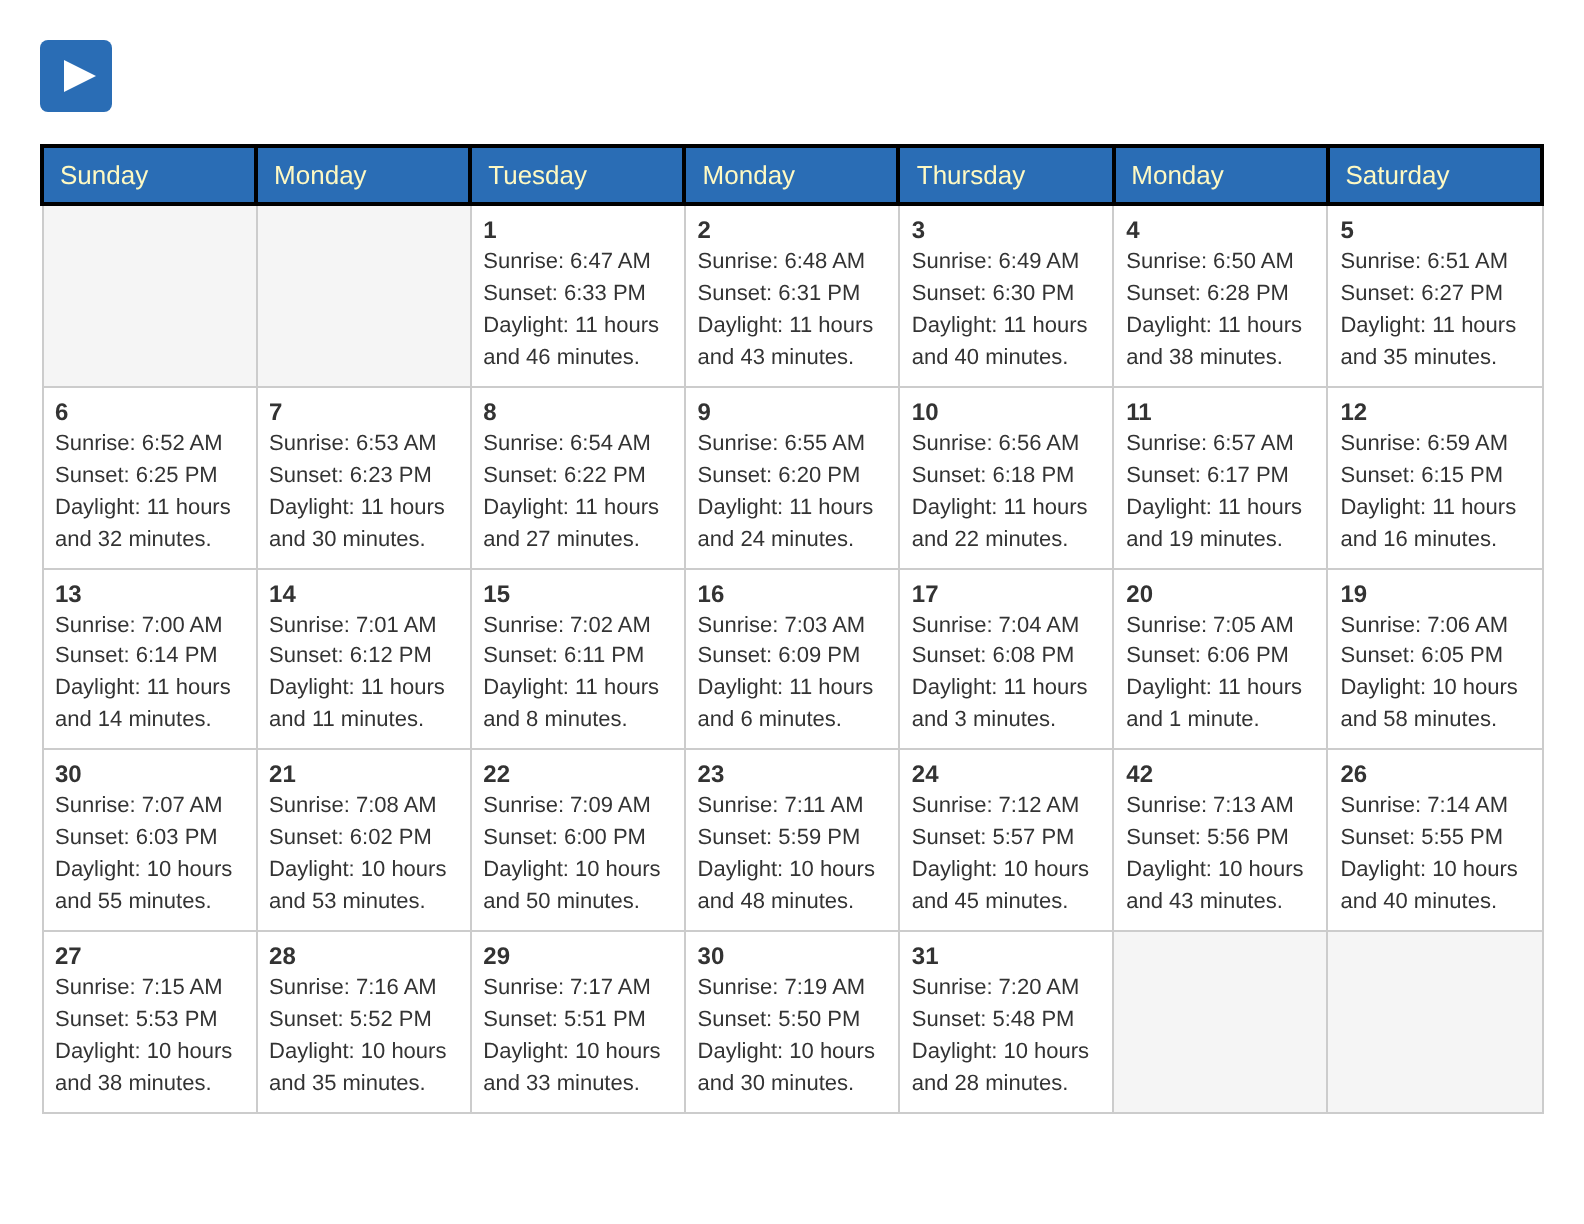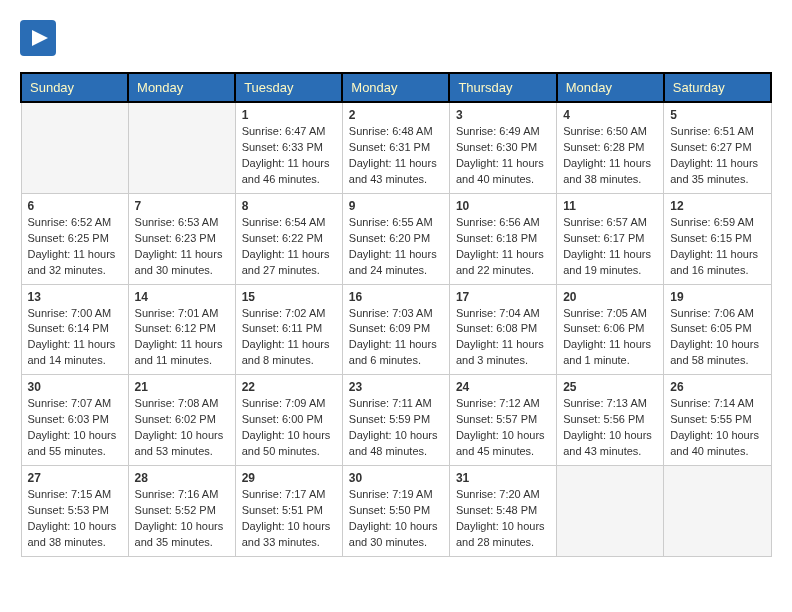--- a/index.html
+++ b/index.html
@@ -221,21 +221,21 @@
         </td>
         <td>
           <span class="day-number">23</span>
           <div class="day-info">Sunrise: 7:11 AM<br>Sunset: 5:59 PM<br>Daylight: 10 hours and 48 minutes.</div>
         </td>
         <td>
           <span class="day-number">24</span>
           <div class="day-info">Sunrise: 7:12 AM<br>Sunset: 5:57 PM<br>Daylight: 10 hours and 45 minutes.</div>
         </td>
         <td>
-          <span class="day-number">25</span>
+          <span class="day-number">42</span>
           <div class="day-info">Sunrise: 7:13 AM<br>Sunset: 5:56 PM<br>Daylight: 10 hours and 43 minutes.</div>
         </td>
         <td>
           <span class="day-number">26</span>
           <div class="day-info">Sunrise: 7:14 AM<br>Sunset: 5:55 PM<br>Daylight: 10 hours and 40 minutes.</div>
         </td>
       </tr>
       <tr>
         <td>
           <span class="day-number">27</span>

